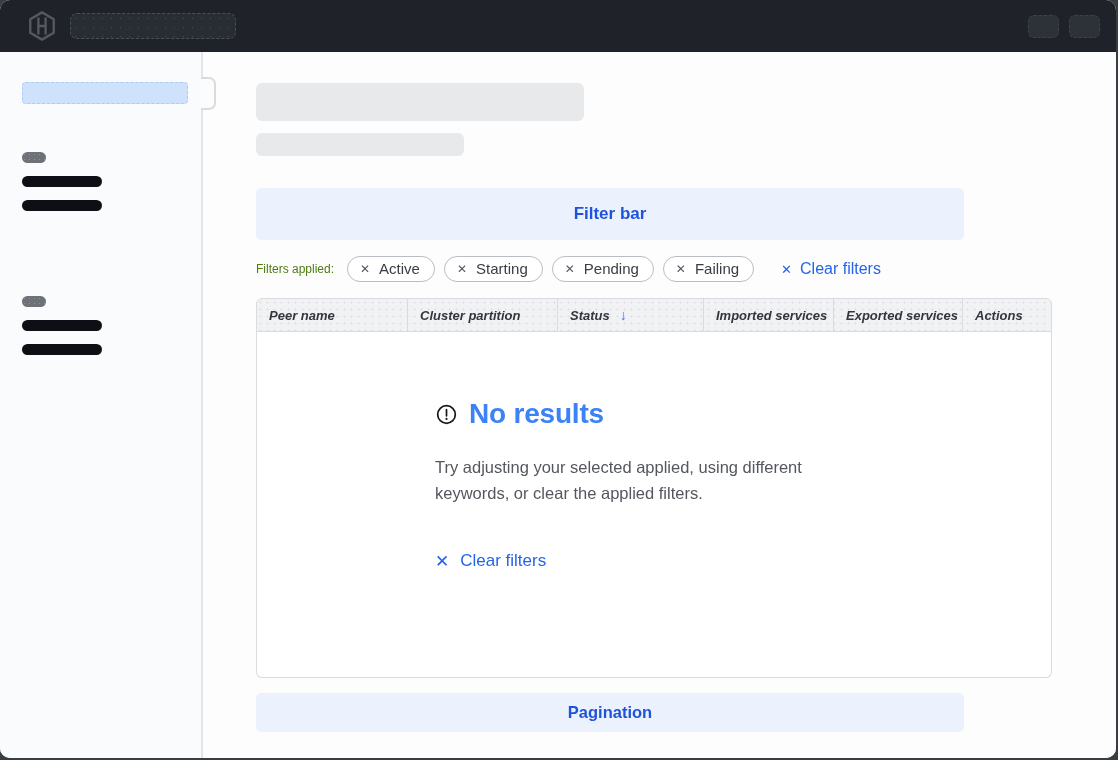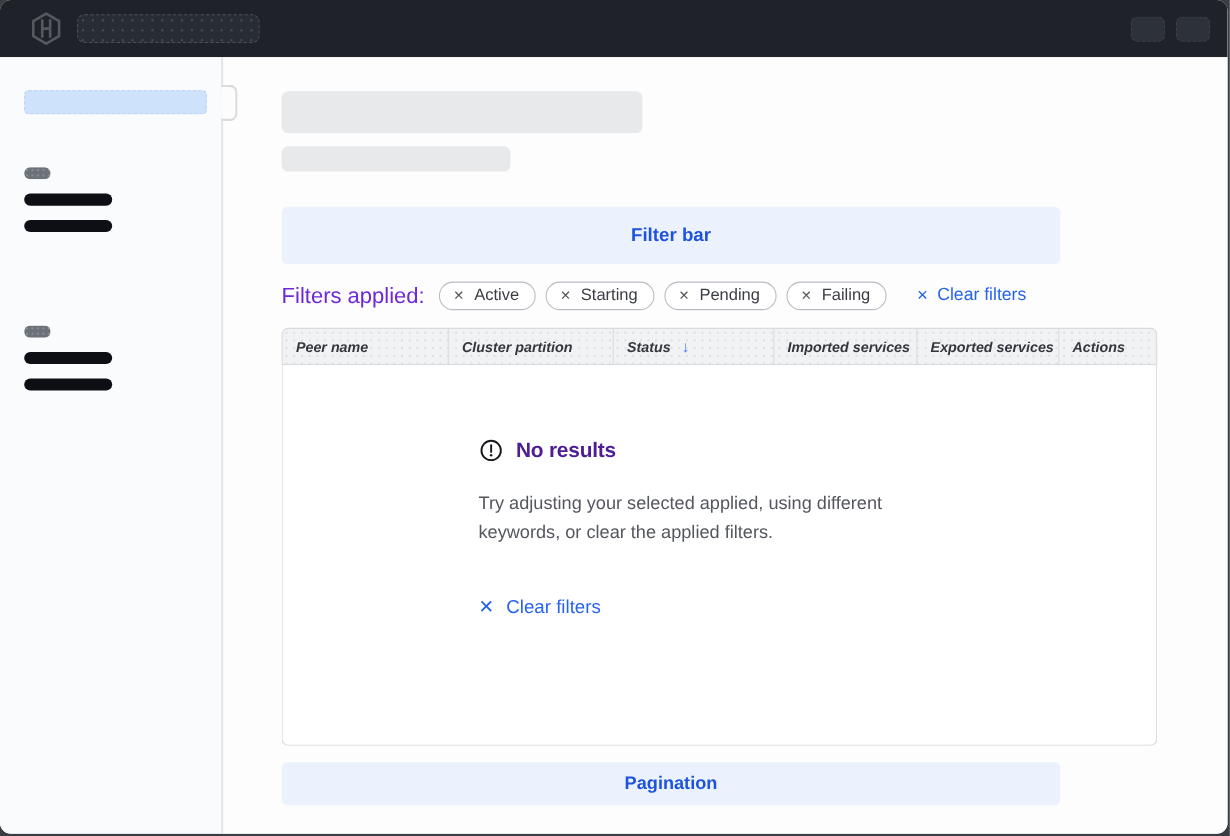--- a/index.html
+++ b/index.html
@@ -101,21 +101,21 @@
     color: #1e53dd; font-weight: 700; font-size: 17px;
   }
   .banner.filter-bar { top: 136px; height: 52px; }
   .banner.pagination { top: 641px; height: 39px; font-size: 16.5px; }
 
   
   .filters-row {
     position: absolute; left: 53px; top: 203px; width: 796px; height: 28px;
     display: flex; align-items: center;
   }
-  .filters-label { font-size: 20px; color: #6d28d9; margin-right: 13px; }
+  .filters-label { font-size: 12px; color: #4d7c0f; margin-right: 13px; }
   .chips { display: flex; gap: 9px; }
   .chip {
     display: inline-flex; align-items: center;
     border: 1.5px solid #b9bdc3; border-radius: 14px;
     background: #ffffff;
     padding: 3px 14px 4px 12px;
     font-size: 15px; color: #3a3d43; font-weight: 500;
     cursor: pointer;
   }
   .chip .x { font-size: 12px; color: #54575e; margin-right: 9px; font-weight: 400; }
@@ -149,21 +149,21 @@
     height: 346px; background: #ffffff;
     border: 1px solid #d9dbdf; border-top: none;
     border-radius: 0 0 6px 6px;
     position: relative;
   }
 
   
   .empty { position: absolute; left: 178px; top: 66px; }
   .empty-head { display: flex; align-items: center; gap: 11px; }
   .empty-head svg { flex: none; }
-  .empty-title { font-size: 19px; font-weight: 700; color: #4c1d95; letter-spacing: -0.2px; }
+  .empty-title { font-size: 28px; font-weight: 700; color: #3b82f6; letter-spacing: -0.2px; }
   .empty-desc {
     margin-top: 24px; width: 432px;
     font-size: 16.5px; line-height: 1.6; color: #54575e;
   }
   .empty-clear {
     margin-top: 44px;
     display: inline-flex; align-items: center; gap: 11px;
     color: #2563eb; font-size: 17px; cursor: pointer;
   }
   .empty-clear .x { font-size: 17px; font-weight: 600; }

